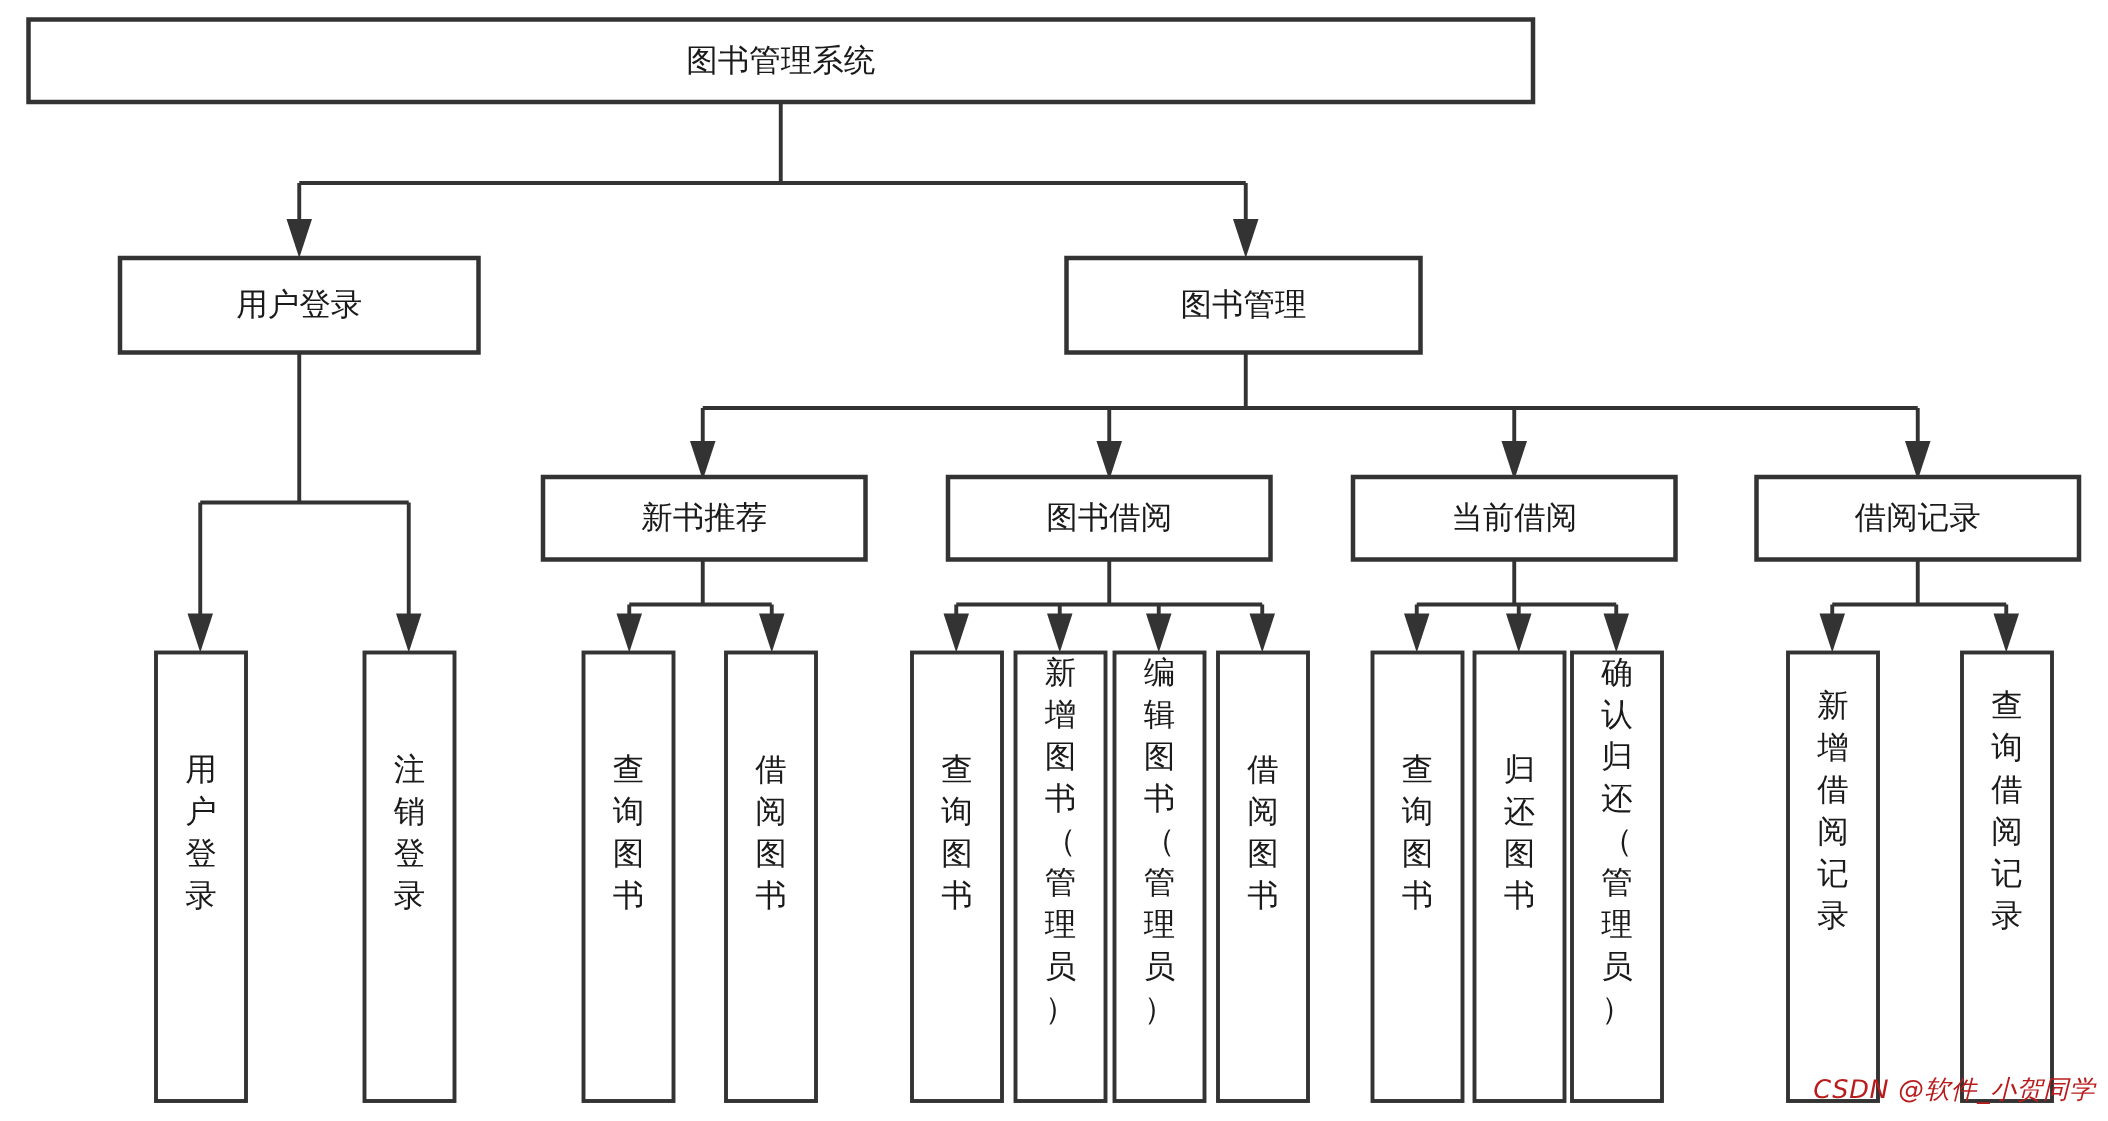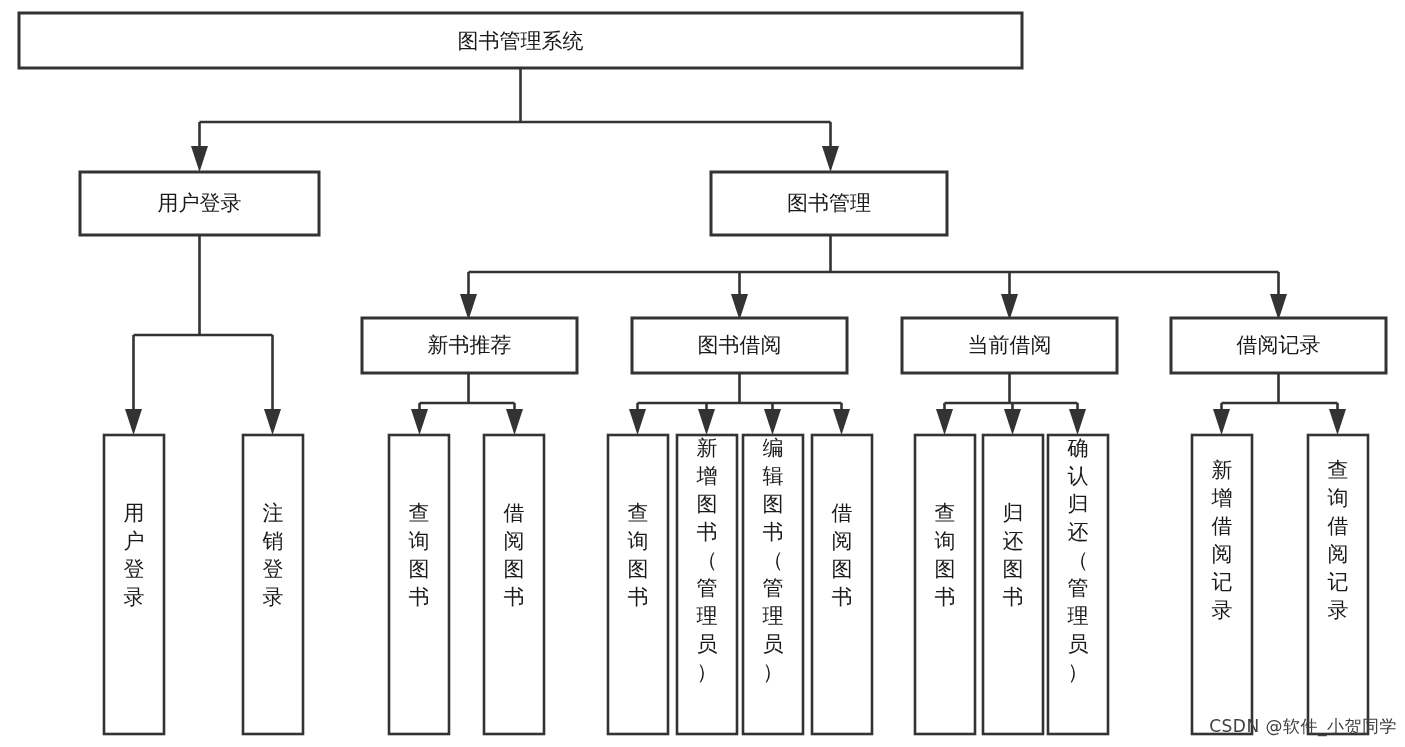--- a/index.html
+++ b/index.html
@@ -56,24 +56,25 @@
     font-size: 21px;
     fill: #1a1a1a;
     text-anchor: middle;
   }
   .watermark {
     position: absolute;
     right: 8px;
     bottom: 6px;
     font-family: "DejaVu Sans", "Liberation Sans", sans-serif;
     font-size: 17px;
-    color: #404040;
+    color: #b91c1c;
     white-space: nowrap;
     letter-spacing: 0.5px;
     pointer-events: none;
+    font-style: italic;
   }
 </style>
 </head>
 <body>
 
 <div id="diagram-root">
   <svg class="diagram" viewBox="0 0 1405 747" xmlns="http://www.w3.org/2000/svg">
 
     <g>
 

